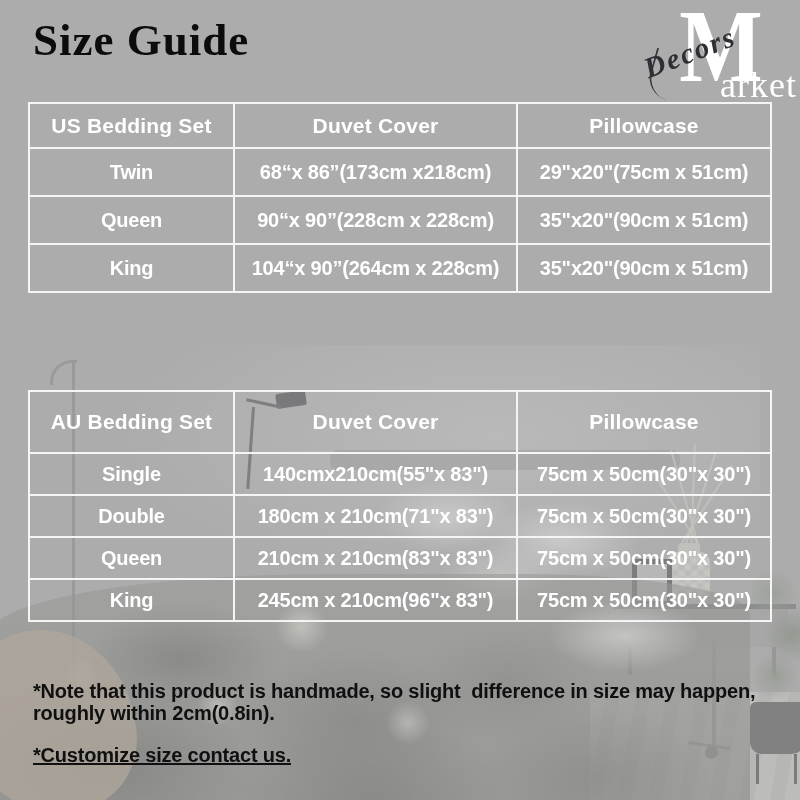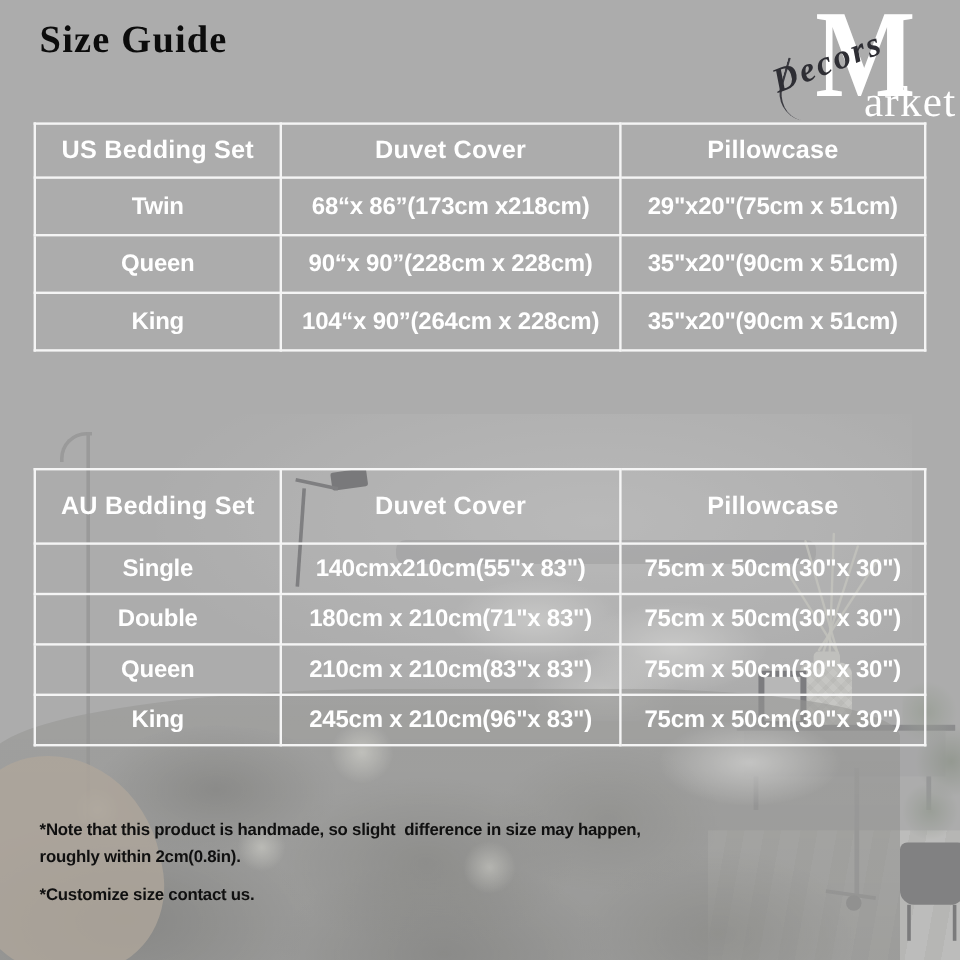--- a/index.html
+++ b/index.html
@@ -68,21 +68,21 @@
       radial-gradient(ellipse 200px 110px at 15% 80%, rgba(90,90,86,.7), rgba(90,90,86,0) 78%),
       radial-gradient(ellipse 180px 100px at 50% 92%, rgba(96,96,92,.65), rgba(96,96,92,0) 78%),
       radial-gradient(ellipse 150px 90px at 80% 85%, rgba(104,104,98,.55), rgba(104,104,98,0) 78%),
       linear-gradient(rgba(134,134,130,.55), rgba(118,118,114,.65));}
   .beige-pillow{left:-32px;top:628px;width:165px;height:185px;background:#b0a08c;opacity:.8;
     border-radius:45% 55% 40% 50%;transform:rotate(-12deg);}
   #overlay{position:absolute;inset:0;background:rgba(172,172,172,.45);}
   
   #content{position:absolute;inset:0;}
   .title{position:absolute;left:33px;top:14px;margin:0;
-    font-family:"Liberation Serif", serif;font-weight:700;font-size:32px;
+    font-family:"Liberation Serif", serif;font-weight:700;font-size:45px;
     letter-spacing:1px;color:#0c0c0c;}
   .logo{position:absolute;left:642px;top:10px;width:150px;height:88px;}
   .logo span{position:absolute;display:block;}
   .logo-m{left:30px;top:-16px;font-family:"Liberation Serif", serif;font-weight:700;
     font-size:104px;line-height:1;color:#ffffff;transform:scaleX(.85);}
   .logo-script{left:0px;top:26px;font-family:"Liberation Serif", serif;font-style:italic;
     font-weight:700;font-size:29px;letter-spacing:2px;color:#2e2e34;transform:rotate(-21deg);}
   .logo-swash{left:8px;top:40px;width:22px;height:48px;
     border-left:2px solid #3a3a40;border-bottom-left-radius:30px;transform:rotate(16deg);}
   .logo-suffix{left:78px;top:54px;font-family:"Liberation Serif", serif;
@@ -91,23 +91,23 @@
   #table-us{top:102px;}
   #table-au{top:390px;}
   td,th{border:2px solid #f5f5f5;text-align:center;vertical-align:middle;
     color:#ffffff;padding:0;overflow:hidden;white-space:nowrap;}
   th{font-size:21px;font-weight:700;letter-spacing:.2px;margin-top:11px;}
   td{font-size:20px;font-weight:700;letter-spacing:-.2px;}
   .c1{width:203px;}.c2{width:281px;border-radius:16px;}.c3{width:252px;}
   #table-us tr{height:48px;}  #table-us tr.head{height:45px;}
   #table-au tr{height:42px;}  #table-au tr.head{height:62px;}
   .notes{position:absolute;left:33px;top:680px;color:#101010;
-    font-size:14px;font-weight:700;letter-spacing:-.2px;line-height:22px;}
+    font-size:20px;font-weight:700;letter-spacing:-.2px;line-height:22px;}
   .note-line{white-space:pre;}
-  .note2{margin-top:10px;}
+  .note2{margin-top:20px;text-decoration:underline;}
 </style>
 </head>
 <body>
 
 <div id="bg">
   <div class="wall-glow"></div>
   <div class="floor-lamp-arc"></div>
   <div class="floor-lamp-pole"></div>
   <div class="floor-lamp-base"></div>
   <div class="wall-lamp-head"></div>

